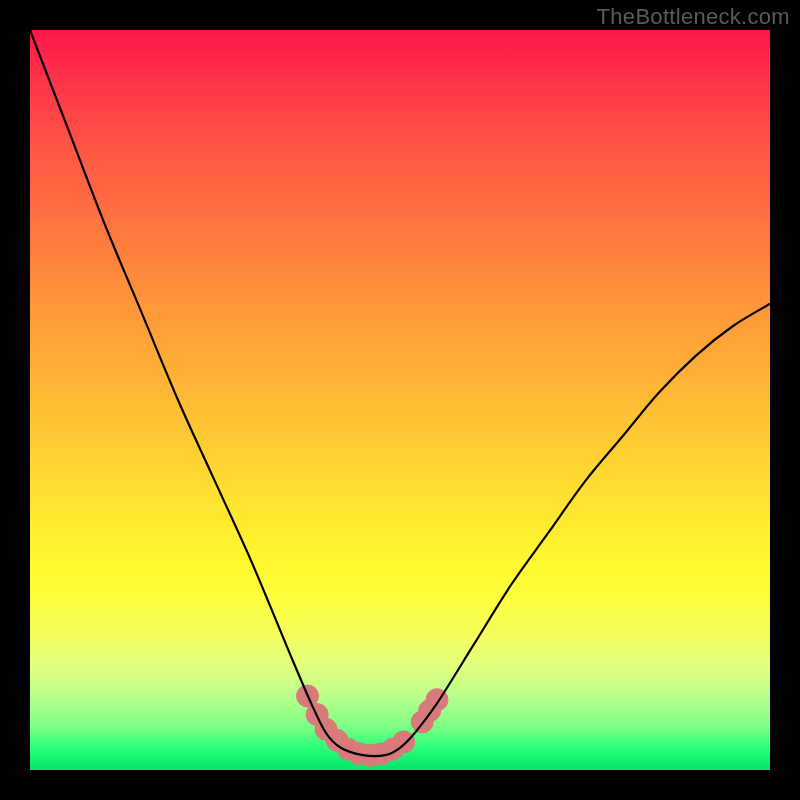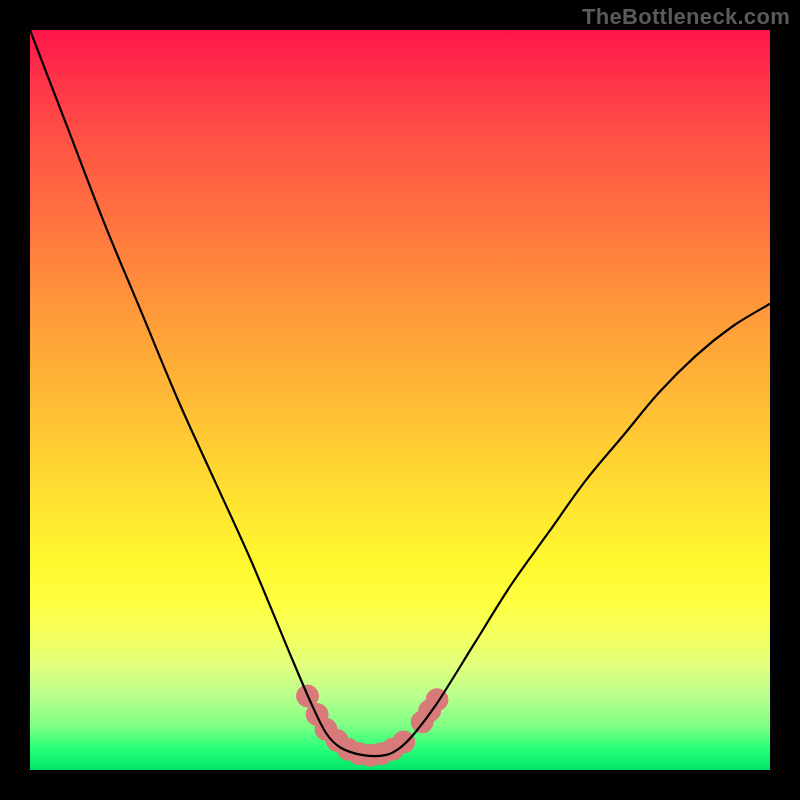--- a/index.html
+++ b/index.html
@@ -45,21 +45,21 @@
       #00e56a 100%
     );
   }
   .watermark {
     position: absolute;
     top: 4px;
     right: 10px;
     color: #5a5a5a;
     font-size: 22px;
     letter-spacing: 0.3px;
-    font-weight: 700;
+    font-weight: 400;
     user-select: none;
   }
   svg.curve {
     position: absolute;
     left: 0;
     top: 0;
     width: 740px;
     height: 740px;
     overflow: visible;
   }

